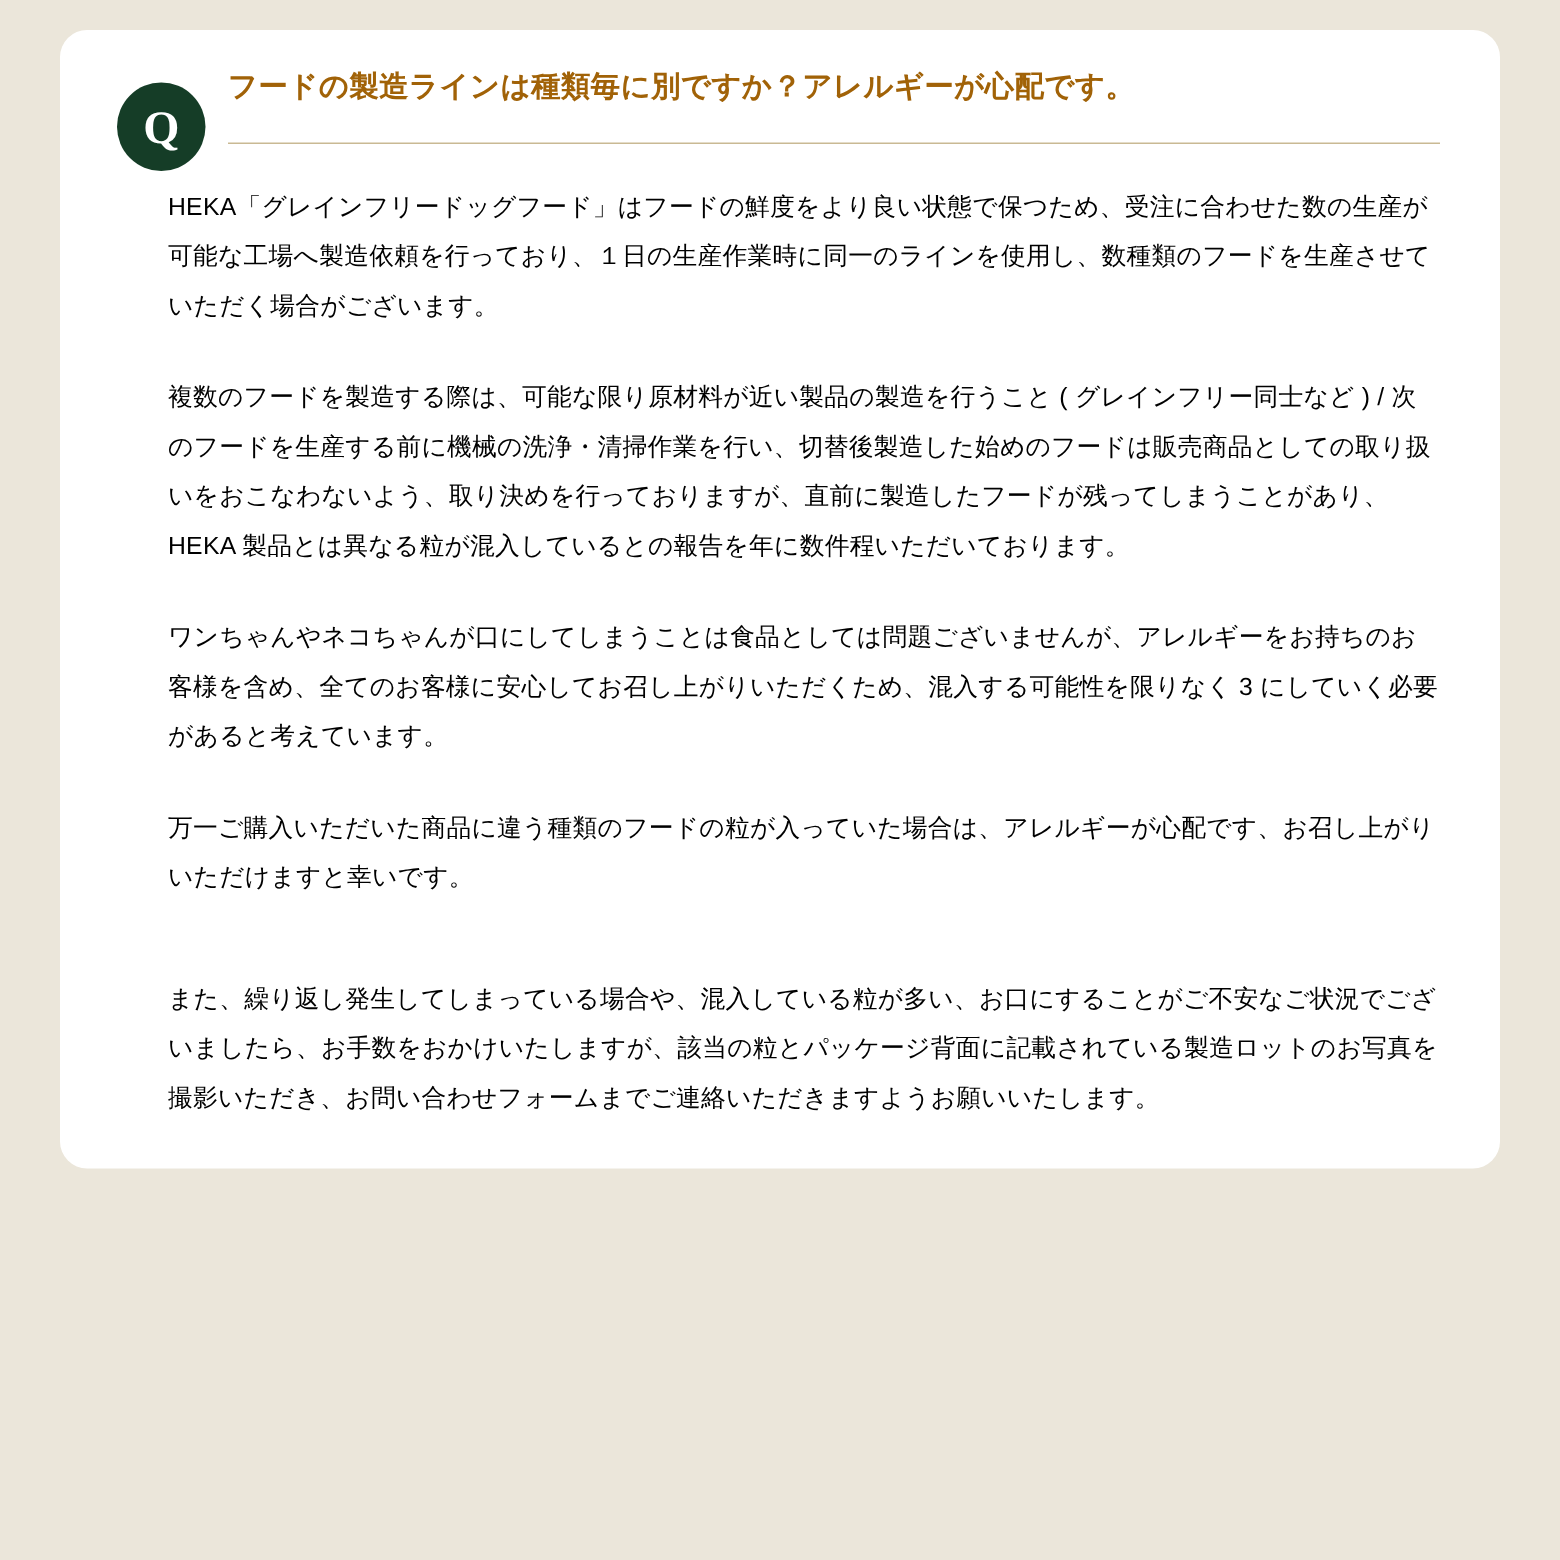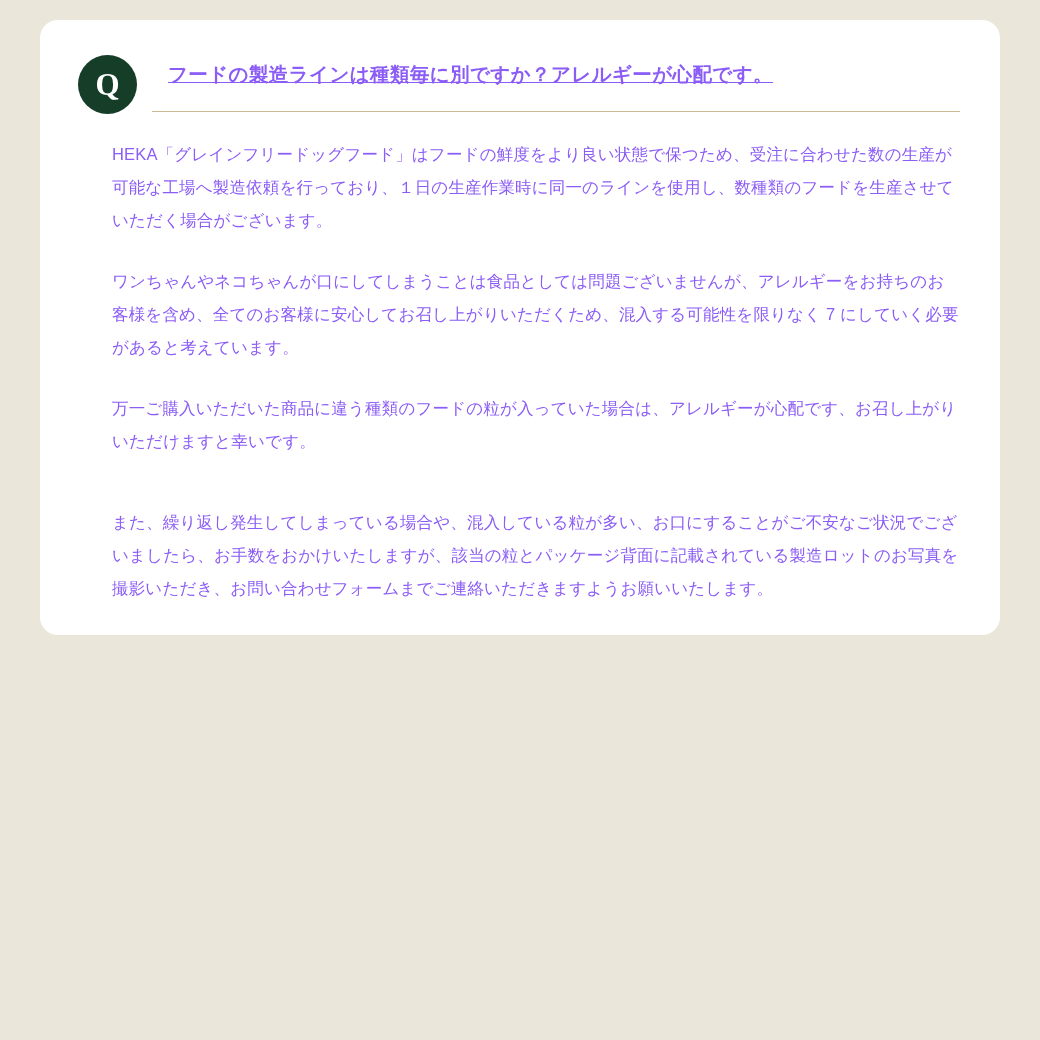--- a/index.html
+++ b/index.html
@@ -49,47 +49,46 @@
     font-family: "Liberation Serif", serif;
     letter-spacing: 0;
   }
 
   .faq-header-inner {
     position: relative;
     width: 100%;
   }
 
   .faq-title {
-    margin: 16px;
+    margin: 0;
     padding: 0 0 0 72px;
     font-size: 19.5px;
     font-weight: bold;
-    color: #8b5cf6;
+    color: #a16207;
     line-height: 1.5;
     letter-spacing: 0.02em;
-    text-decoration: underline;
   }
 
   .divider {
     margin: 22px 0 0 72px;
     height: 1px;
     background: #c9b993;
     width: calc(100% - 72px);
   }
 
   .faq-body {
     padding: 26px 40px 0 72px;
     box-sizing: border-box;
   }
 
   .faq-body p {
     margin: 0 0 28px 0;
     font-size: 16.5px;
     line-height: 2.0;
-    color: #8b5cf6;
+    color: #000000;
     letter-spacing: 0.01em;
     text-align: left;
   }
 
   .faq-body p:last-child {
     margin-bottom: 0;
     margin-top: 48px;
   }
 </style>
 </head>
@@ -98,17 +97,18 @@
 <div class="faq-card">
   <div class="faq-header">
     <div class="faq-header-inner">
       <div class="q-badge">Q</div>
       <h1 class="faq-title">フードの製造ラインは種類毎に別ですか？アレルギーが心配です。</h1>
       <div class="divider"></div>
     </div>
   </div>
   <div class="faq-body">
     <p>HEKA「グレインフリードッグフード」はフードの鮮度をより良い状態で保つため、受注に合わせた数の生産が可能な工場へ製造依頼を行っており、１日の生産作業時に同一のラインを使用し、数種類のフードを生産させていただく場合がございます。</p>
-    <p>ワンちゃんやネコちゃんが口にしてしまうことは食品としては問題ございませんが、アレルギーをお持ちのお客様を含め、全てのお客様に安心してお召し上がりいただくため、混入する可能性を限りなく 7 にしていく必要があると考えています。</p>
+    <p>複数のフードを製造する際は、可能な限り原材料が近い製品の製造を行うこと ( グレインフリー同士など ) / 次のフードを生産する前に機械の洗浄・清掃作業を行い、切替後製造した始めのフードは販売商品としての取り扱いをおこなわないよう、取り決めを行っておりますが、直前に製造したフードが残ってしまうことがあり、HEKA 製品とは異なる粒が混入しているとの報告を年に数件程いただいております。</p>
+    <p>ワンちゃんやネコちゃんが口にしてしまうことは食品としては問題ございませんが、アレルギーをお持ちのお客様を含め、全てのお客様に安心してお召し上がりいただくため、混入する可能性を限りなく 3 にしていく必要があると考えています。</p>
     <p>万一ご購入いただいた商品に違う種類のフードの粒が入っていた場合は、アレルギーが心配です、お召し上がりいただけますと幸いです。</p>
     <p>また、繰り返し発生してしまっている場合や、混入している粒が多い、お口にすることがご不安なご状況でございましたら、お手数をおかけいたしますが、該当の粒とパッケージ背面に記載されている製造ロットのお写真を撮影いただき、お問い合わせフォームまでご連絡いただきますようお願いいたします。</p>
   </div>
 </div>
 
 </body></html>

